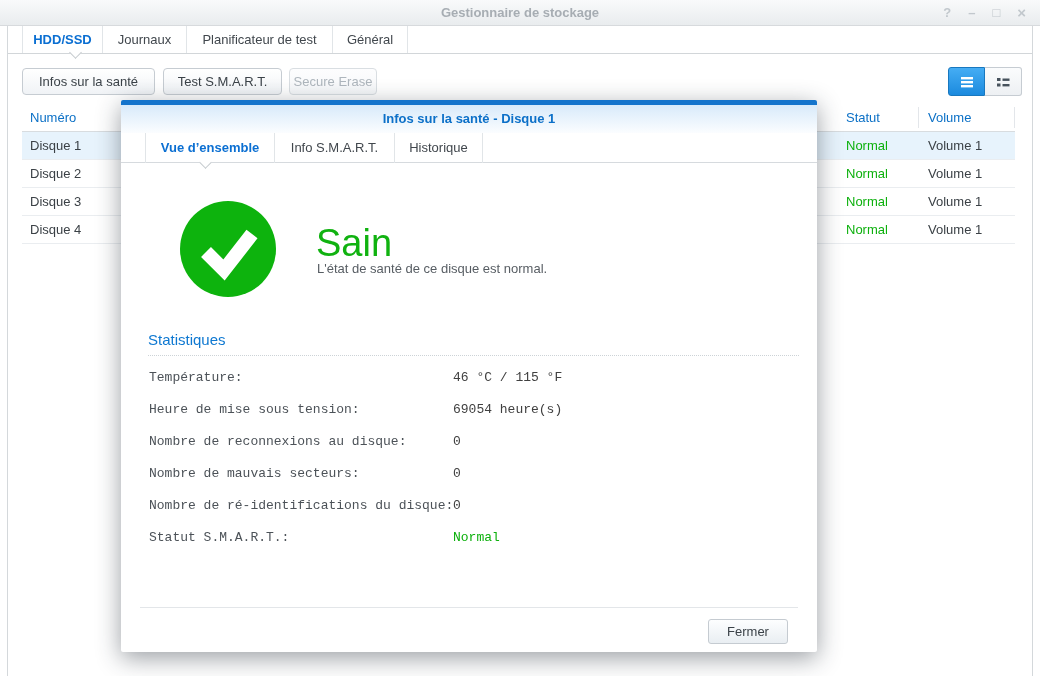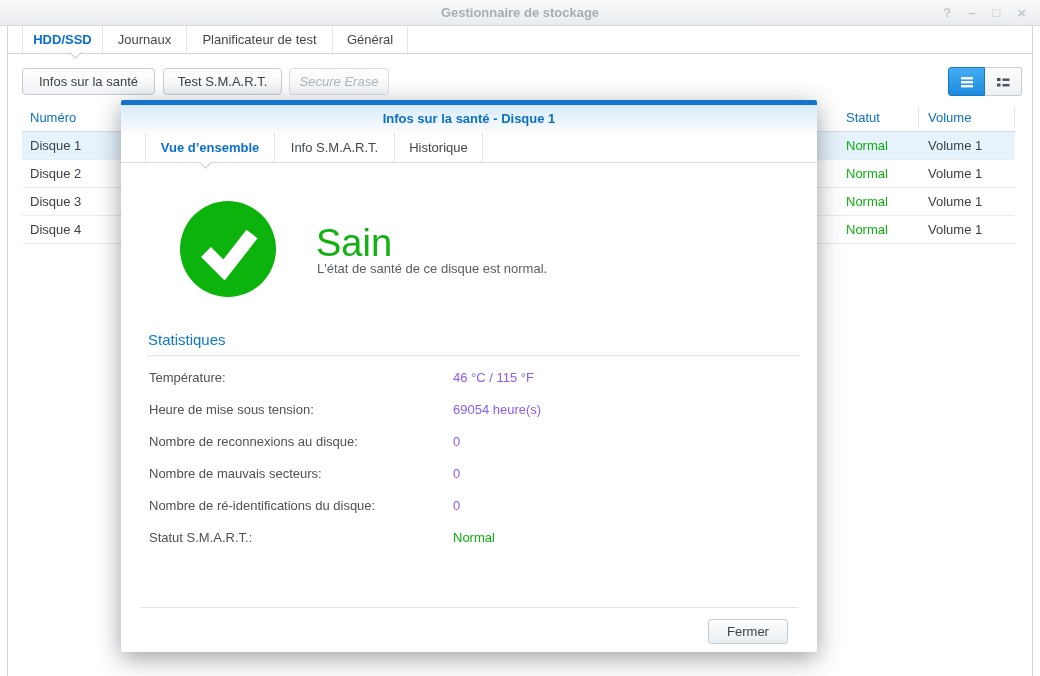--- a/index.html
+++ b/index.html
@@ -56,21 +56,21 @@
 
   
   .btn {
     position:absolute; height:27px; border:1px solid #c6ccd2; border-radius:4px;
     background:linear-gradient(#ffffff,#f0f3f6);
     font-size:13px; color:#3b4248; text-align:center; line-height:25px; cursor:pointer;
   }
   .btn.disabled { color:#aeb6bd; border-color:#d9dee2; background:linear-gradient(#fdfdfe,#f5f7f9); }
   #btn-health { left:22px;  top:68px; width:133px; }
   #btn-smart  { left:163px; top:68px; width:119px; }
-  #btn-erase  { left:289px; top:68px; width:100px;font-style:italic;  }
+  #btn-erase  { left:289px; top:68px; width:88px;  }
 
   .view-toggle { position:absolute; left:948px; top:67px; display:flex; }
   .vt-btn {
     width:37px; height:29px; display:flex; align-items:center; justify-content:center; cursor:pointer;
   }
   .vt-btn.active {
     background:linear-gradient(#45adf4,#1b8ade); border:1px solid #1878bf; border-radius:3px 0 0 3px;
   }
   .vt-btn.inactive {
     background:linear-gradient(#fbfcfd,#edf0f3); border:1px solid #c6ccd2; border-left:none; border-radius:0 3px 3px 0;
@@ -109,23 +109,23 @@
 
   .health-circle {
     position:absolute; left:59px; top:101px; width:96px; height:96px;
     border-radius:50%; background:#0db30d;
   }
   .health-status { position:absolute; left:195px; top:122px; font-size:38px; color:#10b210; }
   .health-desc   { position:absolute; left:196px; top:161px; font-size:13px; color:#575d63; }
 
   .stats-title { position:absolute; left:27px; top:231px; font-size:15px; color:#0e78d1; }
   .stats-sep   { position:absolute; left:27px; right:18px; top:255px; border-top:1px dotted #cdd3d7; }
-  .stats-list  { position:absolute; left:28px; right:20px; top:262px; }
+  .stats-list  { position:absolute; left:28px; right:20px; top:262px;font-family:Liberation Mono, monospace; }
   .stat-row    { position:relative; height:32px; line-height:32px; font-size:13px; color:#4c5258; }
-  .stat-value  { position:absolute; left:304px; top:0; color:#8b5cf6; }
+  .stat-value  { position:absolute; left:304px; top:0; color:#404040; }
   .stat-value.green { color:#0cb00c; }
 
   .d-footer-sep { position:absolute; left:19px; width:658px; top:507px; border-top:1px solid #e3e6e9; }
   .d-close {
     position:absolute; left:587px; top:519px; width:80px; height:25px;
     border:1px solid #c5cbd1; border-radius:3px;
     background:linear-gradient(#fdfeff,#e9eef2);
     font-size:13px; color:#3b4248; text-align:center; line-height:23px; cursor:pointer;
   }
 </style>

